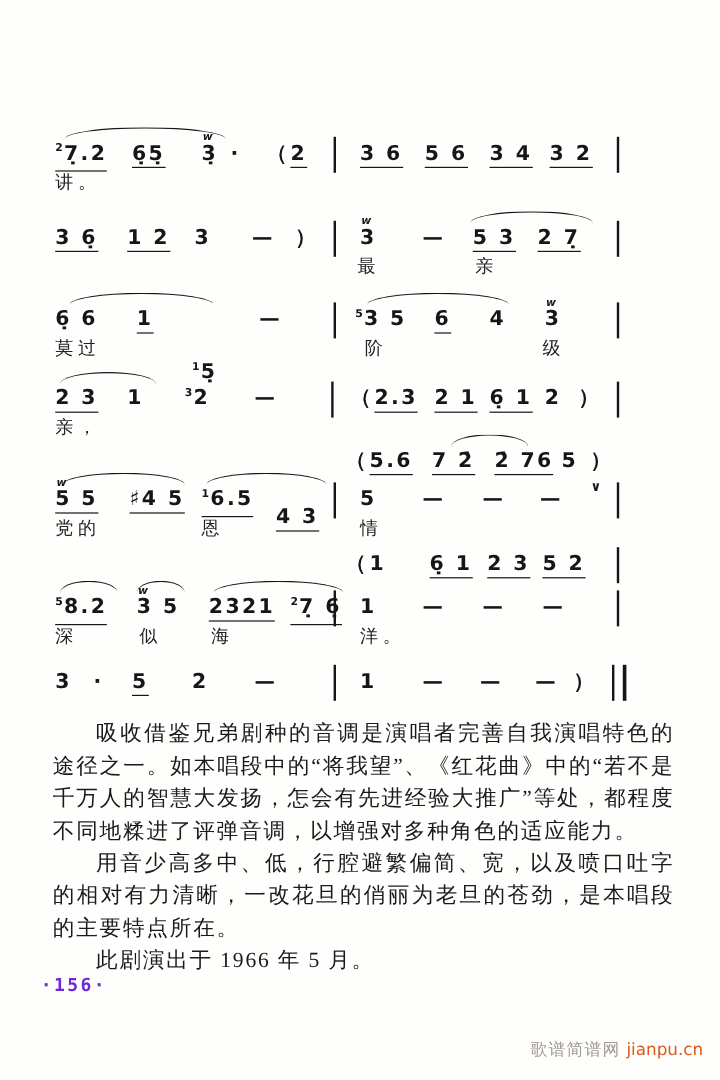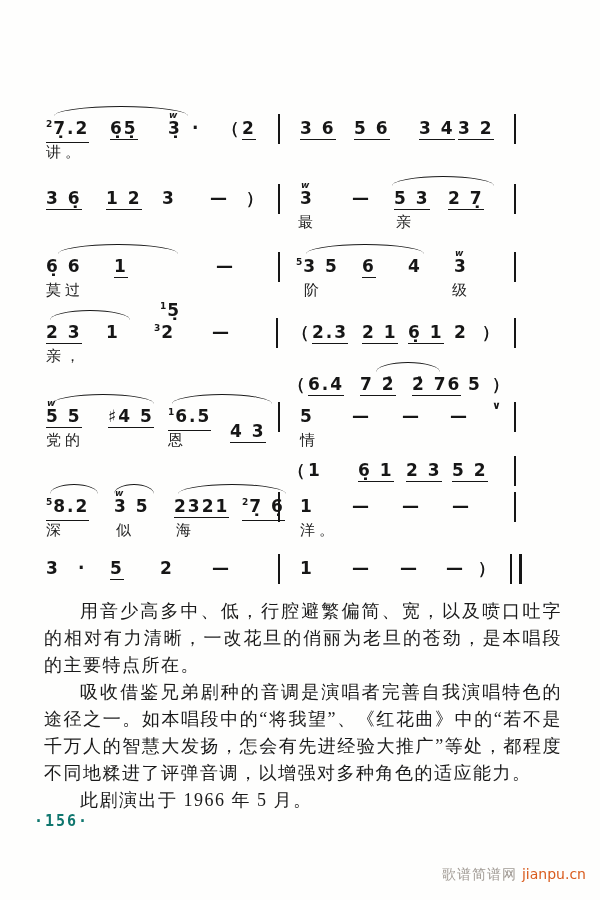--- a/index.html
+++ b/index.html
@@ -15,40 +15,40 @@
   .arc{position:absolute;top:-12px;height:10px;border-top:1.6px solid #161616;
        border-radius:55% 55% 0 0 / 100% 100% 0 0;}
   .barline{position:absolute;top:-4px;width:2px;height:30px;background:#161616;}
   .barline.dbl{width:7px;background:transparent;border-left:2px solid #161616;border-right:3px solid #161616;}
   .lyr{position:absolute;top:25px;font-size:15px;letter-spacing:4px;white-space:nowrap;color:#222;}
   .small{font-size:11px;}
   .textblock{position:absolute;left:44px;top:598px;width:518px;}
   .textblock p{margin:0;text-indent:2em;font-size:18px;line-height:27px;letter-spacing:1.5px;
                text-align:justify;color:#1a1a1a;}
   .pagenum{position:absolute;left:34px;top:812px;font-size:15px;letter-spacing:2px;
-           font-family:"DejaVu Sans Mono",monospace;font-weight:bold;color:#0f766e;}
+           font-family:"DejaVu Sans Mono",monospace;font-weight:bold;color:#6d28d9;}
   .footer{position:absolute;right:14px;top:866px;font-size:14px;white-space:nowrap;}
   .footer .site{color:#a09a94;letter-spacing:1px;}
   .footer .url{color:#d95b1d;margin-left:5px;font-family:"DejaVu Sans",sans-serif;}
 </style>
 </head>
 <body>
 
 <div class="page">
   <div class="score">
       <div class="sys" style="top: 118px;">
         <span class="tok u" style="left: 46px;"><span class="g">2</span>7̣.2</span>
         <span class="tok u" style="left: 110px;">6̣5̣</span>
         <span class="tok" style="left: 168px;">3̣<span class="orn">w</span></span>
         <span class="tok" style="left: 192px;">·</span>
         <span class="tok" style="left: 222px;">（</span>
         <span class="tok u" style="left: 242px;">2</span>
         <span class="tok u" style="left: 300px;">3 6</span>
         <span class="tok u" style="left: 354px;">5 6</span>
-        <span class="tok u" style="left: 419px;">3 4</span>
+        <span class="tok u" style="left: 408px;">3 4</span>
         <span class="tok u" style="left: 458px;">3 2</span>
         <span class="arc" style="left: 54px; width: 134px;"></span>
         <span class="barline" style="left: 278px;"></span>
         <span class="barline" style="left: 514px;"></span>
         <span class="lyr" style="left: 46px;">讲。</span>
       </div>
       <div class="sys" style="top: 188px;">
         <span class="tok u" style="left: 46px;">3 6̣</span>
         <span class="tok u" style="left: 106px;">1 2</span>
         <span class="tok" style="left: 162px;">3</span>
@@ -92,21 +92,21 @@
         <span class="tok u" style="left: 408px;">6̣ 1</span>
         <span class="tok" style="left: 454px;">2</span>
         <span class="tok" style="left: 482px;">）</span>
         <span class="arc" style="left: 50px; width: 80px;"></span>
         <span class="barline" style="left: 276px;"></span>
         <span class="barline" style="left: 514px;"></span>
         <span class="lyr" style="left: 46px;">亲，</span>
       </div>
       <div class="sys" style="top: 374px;">
         <span class="tok" style="left: 288px;">（</span>
-        <span class="tok u" style="left: 308px;">6.4</span>
+        <span class="tok u" style="left: 308px;">5.6</span>
         <span class="tok u" style="left: 360px;">7 2̇</span>
         <span class="tok u" style="left: 412px;">2̇ 76</span>
         <span class="tok" style="left: 468px;">5</span>
         <span class="tok" style="left: 492px;">）</span>
         <span class="arc" style="left: 376px; width: 64px;"></span>
       </div>
       <div class="sys" style="top: 406px;">
         <span class="tok u" style="left: 46px;">5 5<span class="orn">w</span></span>
         <span class="tok u" style="left: 108px;">♯4 5</span>
         <span class="tok u" style="left: 168px;"><span class="g">1</span>6.5</span>
@@ -161,22 +161,22 @@
         <span class="tok" style="left: 352px;">—</span>
         <span class="tok" style="left: 400px;">—</span>
         <span class="tok" style="left: 446px;">—</span>
         <span class="tok" style="left: 478px;">）</span>
         <span class="barline" style="left: 278px;"></span>
         <span class="barline dbl" style="left: 510px;"></span>
       </div>
     </div>
 
   <div class="textblock">
+    <p>吸收借鉴兄弟剧种的音调是演唱者完善自我演唱特色的途径之一。如本唱段中的“将我望”、《红花曲》中的“若不是千万人的智慧大发扬，怎会有先进经验大推广”等处，都程度不同地糅进了评弹音调，以增强对多种角色的适应能力。</p>
     <p>用音少高多中、低，行腔避繁偏简、宽，以及喷口吐字的相对有力清晰，一改花旦的俏丽为老旦的苍劲，是本唱段的主要特点所在。</p>
-    <p>吸收借鉴兄弟剧种的音调是演唱者完善自我演唱特色的途径之一。如本唱段中的“将我望”、《红花曲》中的“若不是千万人的智慧大发扬，怎会有先进经验大推广”等处，都程度不同地糅进了评弹音调，以增强对多种角色的适应能力。</p>
     <p>此剧演出于 1966 年 5 月。</p>
   </div>
 
   <div class="pagenum">·156·</div>
 
   <div class="footer">
     <span class="site">歌谱简谱网</span><span class="url">jianpu.cn</span>
   </div>
 </div>
 

